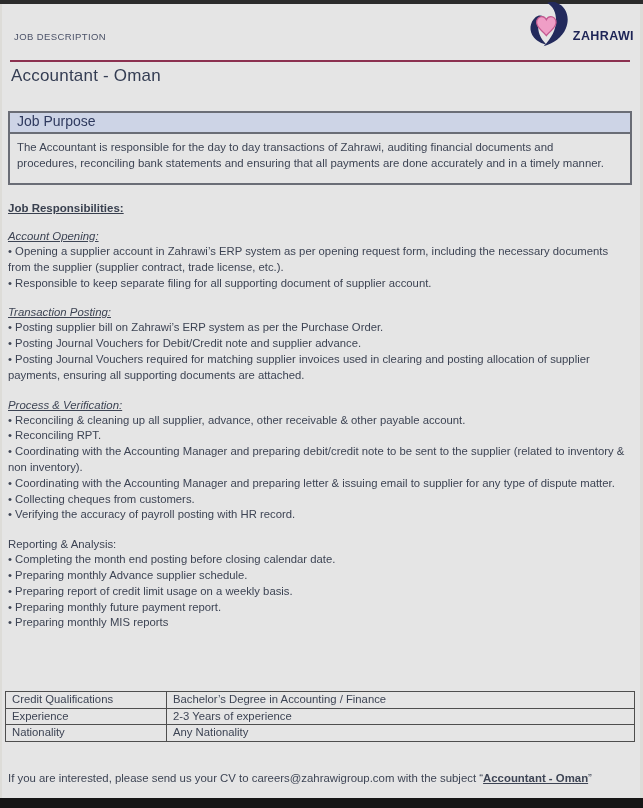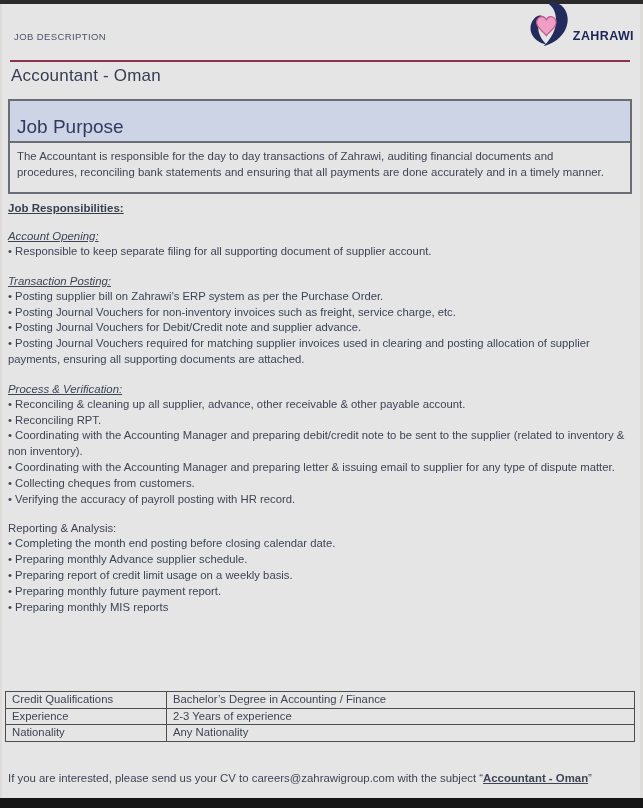--- a/index.html
+++ b/index.html
@@ -37,21 +37,21 @@
     position: absolute; left: 10px; right: 13px; top: 60px;
     height: 2px; background: #8c3150;
   }
   .doc-title {
     position: absolute; left: 11px; top: 66px;
     font-size: 17px; color: #343d53; letter-spacing: 0.2px;
   }
   .purpose-box { position: absolute; left: 8px; right: 11px; top: 99px; }
   .purpose-head {
     background: #cdd4e6; border: 2px solid #6a6d76;
-    padding: 15px 7px 3px; font-size: 19px; color: #2f3a5e;
+    padding: 0 7px 3px; font-size: 14px; color: #2f3a5e; margin-top: 12px;
   }
   .purpose-body {
     border: 2px solid #6a6d76; border-top: 0;
     padding: 5px 26px 12px 7px; font-size: 11.4px; line-height: 16px;
   }
   .resp-wrap { position: absolute; left: 8px; right: 12px; top: 200px; }
   .resp-heading {
     font-size: 11.5px; font-weight: bold; text-decoration: underline;
     line-height: 16px; margin-bottom: 12px; color: #39404f;
   }
@@ -101,26 +101,26 @@
   <div class="purpose-box">
     <div class="purpose-head">Job Purpose</div>
     <div class="purpose-body">The Accountant is responsible for the day to day transactions of Zahrawi, auditing financial documents and procedures, reconciling bank statements and ensuring that all payments are done accurately and in a timely manner.</div>
   </div>
 
   <div class="resp-wrap">
     <div class="resp-heading">Job Responsibilities:</div>
     <div>
         <div class="resp-section">
           <div class="sec-title u">Account Opening:</div>
+          <div class="bullet">• Opening a supplier account in Zahrawi’s ERP system as per opening request form, including the necessary documents from the supplier (supplier contract, trade license, etc.).</div>
           <div class="bullet">• Responsible to keep separate filing for all supporting document of supplier account.</div>
         </div>
         <div class="resp-section">
           <div class="sec-title u">Transaction Posting:</div>
           <div class="bullet">• Posting supplier bill on Zahrawi’s ERP system as per the Purchase Order.</div>
-          <div class="bullet">• Posting Journal Vouchers for non-inventory invoices such as freight, service charge, etc.</div>
           <div class="bullet">• Posting Journal Vouchers for Debit/Credit note and supplier advance.</div>
           <div class="bullet">• Posting Journal Vouchers required for matching supplier invoices used in clearing and posting allocation of supplier payments, ensuring all supporting documents are attached.</div>
         </div>
         <div class="resp-section">
           <div class="sec-title u">Process &amp; Verification:</div>
           <div class="bullet">• Reconciling &amp; cleaning up all supplier, advance, other receivable &amp; other payable account.</div>
           <div class="bullet">• Reconciling RPT.</div>
           <div class="bullet">• Coordinating with the Accounting Manager and preparing debit/credit note to be sent to the supplier (related to inventory &amp; non inventory).</div>
           <div class="bullet">• Coordinating with the Accounting Manager and preparing letter &amp; issuing email to supplier for any type of dispute matter.</div>
           <div class="bullet">• Collecting cheques from customers.</div>

